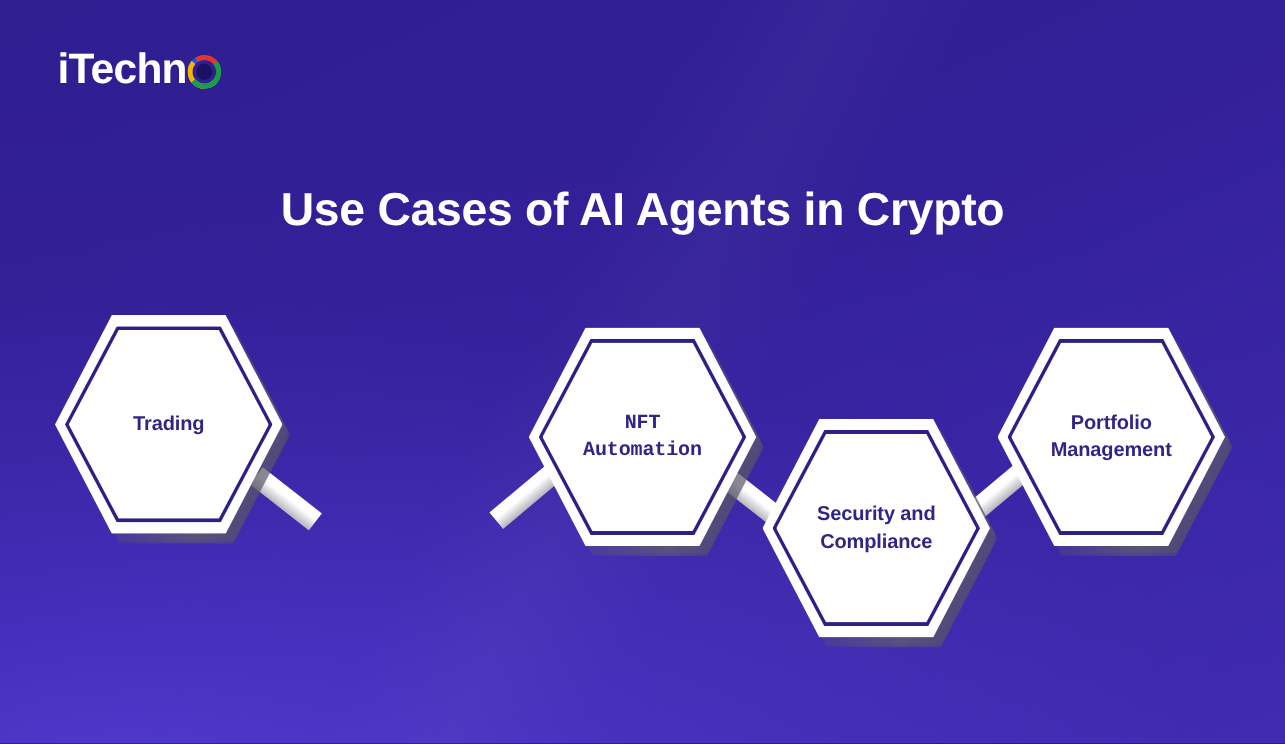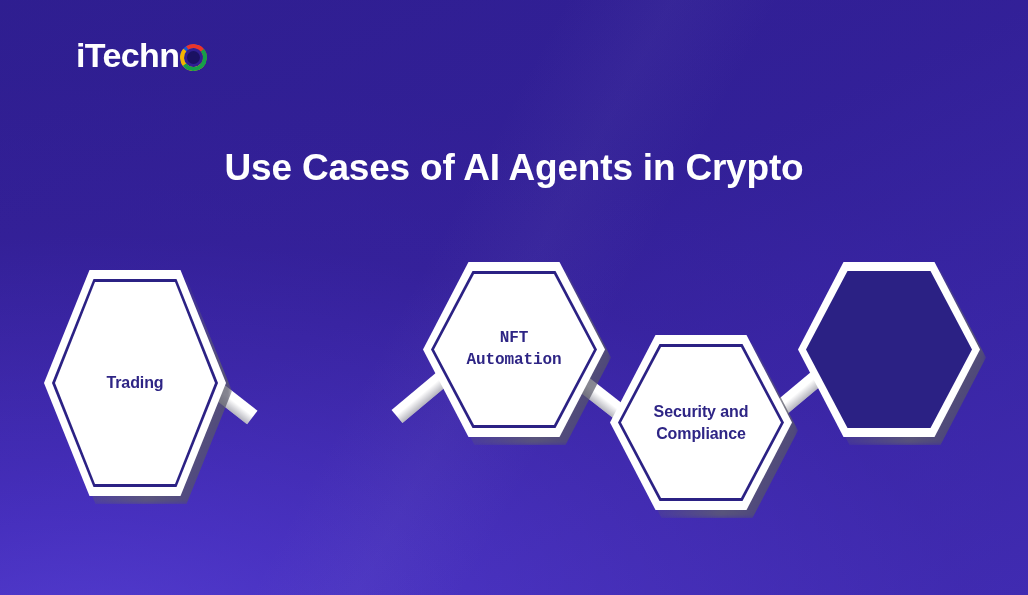--- a/index.html
+++ b/index.html
@@ -32,21 +32,20 @@
     height:42px;
     user-select:none;
   }
   #logo .word {
     font-size:34px;
     font-weight:bold;
     color:#ffffff;
     letter-spacing:-0.6px;
     line-height:1;
     font-family:"Liberation Sans", sans-serif;
-    margin-left:30px;
   }
   #logo-ring {
     position:relative;
     width:27px; height:27px;
     margin:0 1px 0 1px;
     display:inline-block;
     top:2px;
   }
   #logo-ring .r {
     position:absolute; inset:0; border-radius:50%;
@@ -151,21 +150,21 @@
 
 <div id="chain">
     <div class="connector" style="left: 205px; top: 372px; width: 60px; transform: rotate(38deg);"></div>
     <div class="connector-shade" style="left: 205px; top: 372px; width: 60px; transform: rotate(38deg);"></div>
     <div class="connector" style="left: 397px; top: 408px; width: 62px; transform: rotate(-40deg);"></div>
     <div class="connector-shade" style="left: 397px; top: 408px; width: 62px; transform: rotate(-40deg);"></div>
     <div class="connector" style="left: 579px; top: 372px; width: 60px; transform: rotate(38deg);"></div>
     <div class="connector-shade" style="left: 579px; top: 372px; width: 60px; transform: rotate(38deg);"></div>
     <div class="connector" style="left: 771px; top: 408px; width: 62px; transform: rotate(-40deg);"></div>
     <div class="connector-shade" style="left: 771px; top: 408px; width: 62px; transform: rotate(-40deg);"></div>
-    <div class="hex-node" style="left: 44px; top: 270px; width: 182px; height: 226px;">
+    <div class="hex-node" style="left: 44px; top: 252px; width: 182px; height: 175px;">
       <div class="hex-shadow"></div>
       <div class="hex-outer"></div>
       <div class="hex-stroke"></div>
       <div class="hex-fill">
         <div class="hex-label">Trading</div>
       </div>
     </div>
     <div class="hex-node" style="left: 423px; top: 262px; width: 182px; height: 175px; font-family: Liberation Mono, monospace;">
       <div class="hex-shadow"></div>
       <div class="hex-outer"></div>
@@ -181,14 +180,18 @@
       <div class="hex-stroke"></div>
       <div class="hex-fill">
         <div class="hex-label">Security and
 Compliance</div>
       </div>
     </div>
     <div class="hex-node" style="left: 798px; top: 262px; width: 182px; height: 175px;">
       <div class="hex-shadow"></div>
       <div class="hex-outer"></div>
       <div class="hex-stroke"></div>
+      <div class="hex-fill">
+        <div class="hex-label">Portfolio
+Management</div>
+      </div>
     </div>
   </div>
 
 </body></html>

